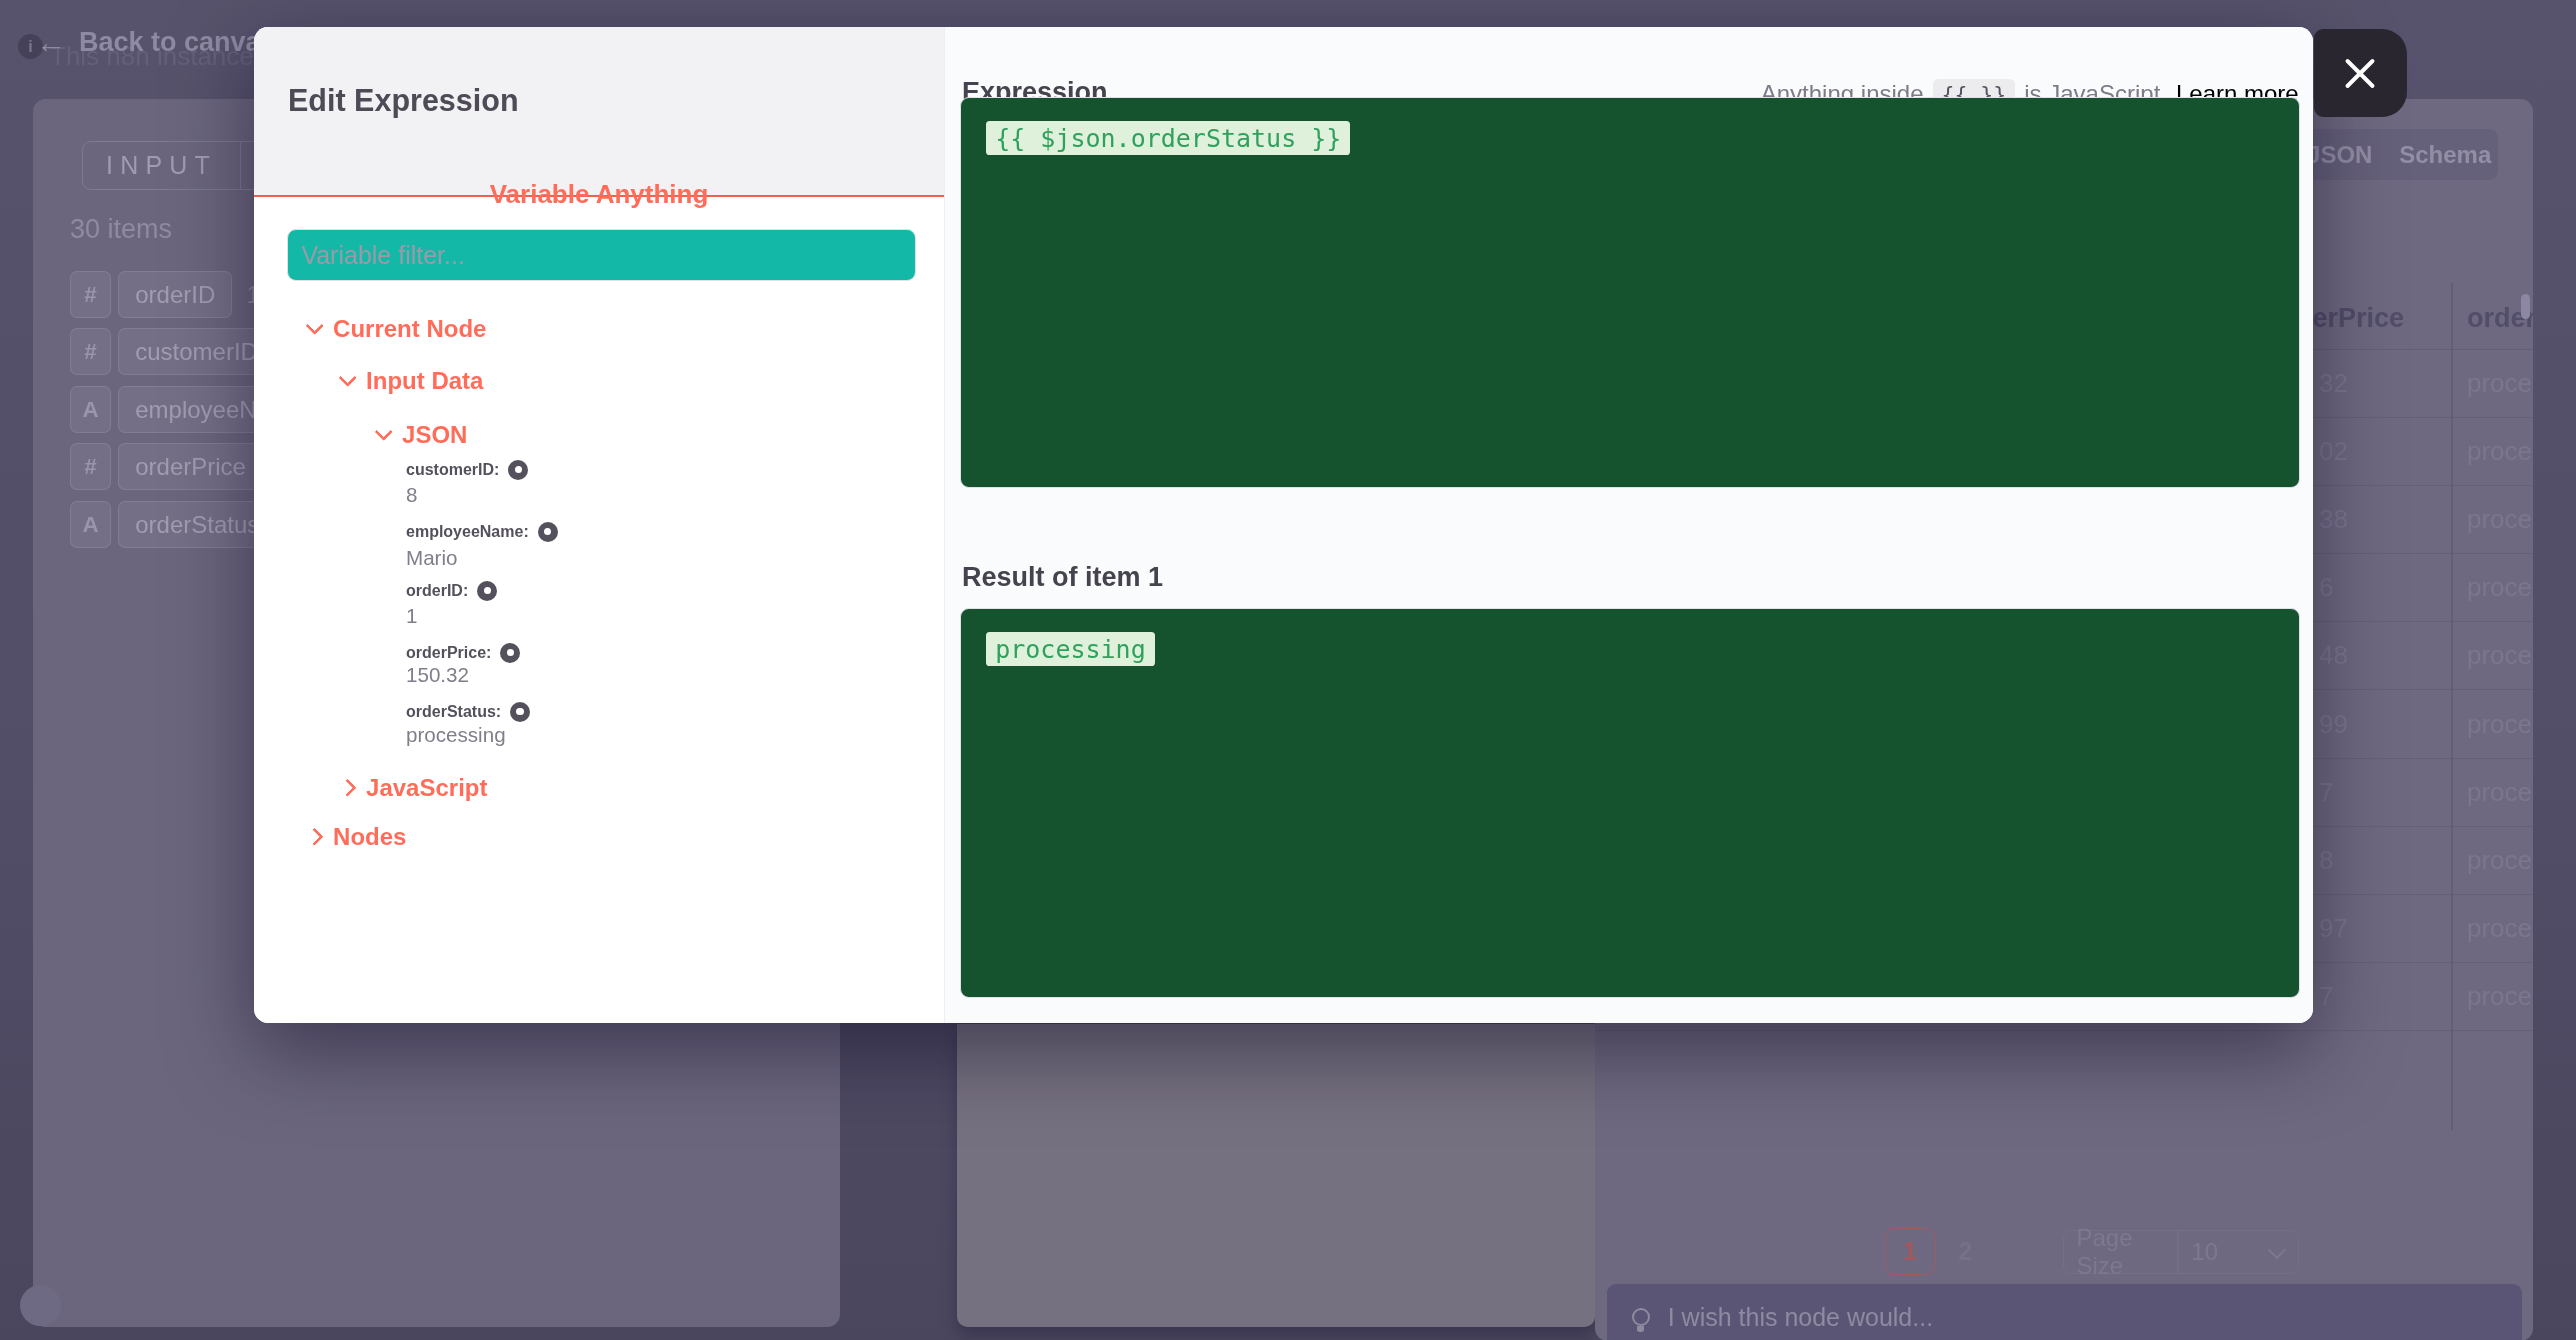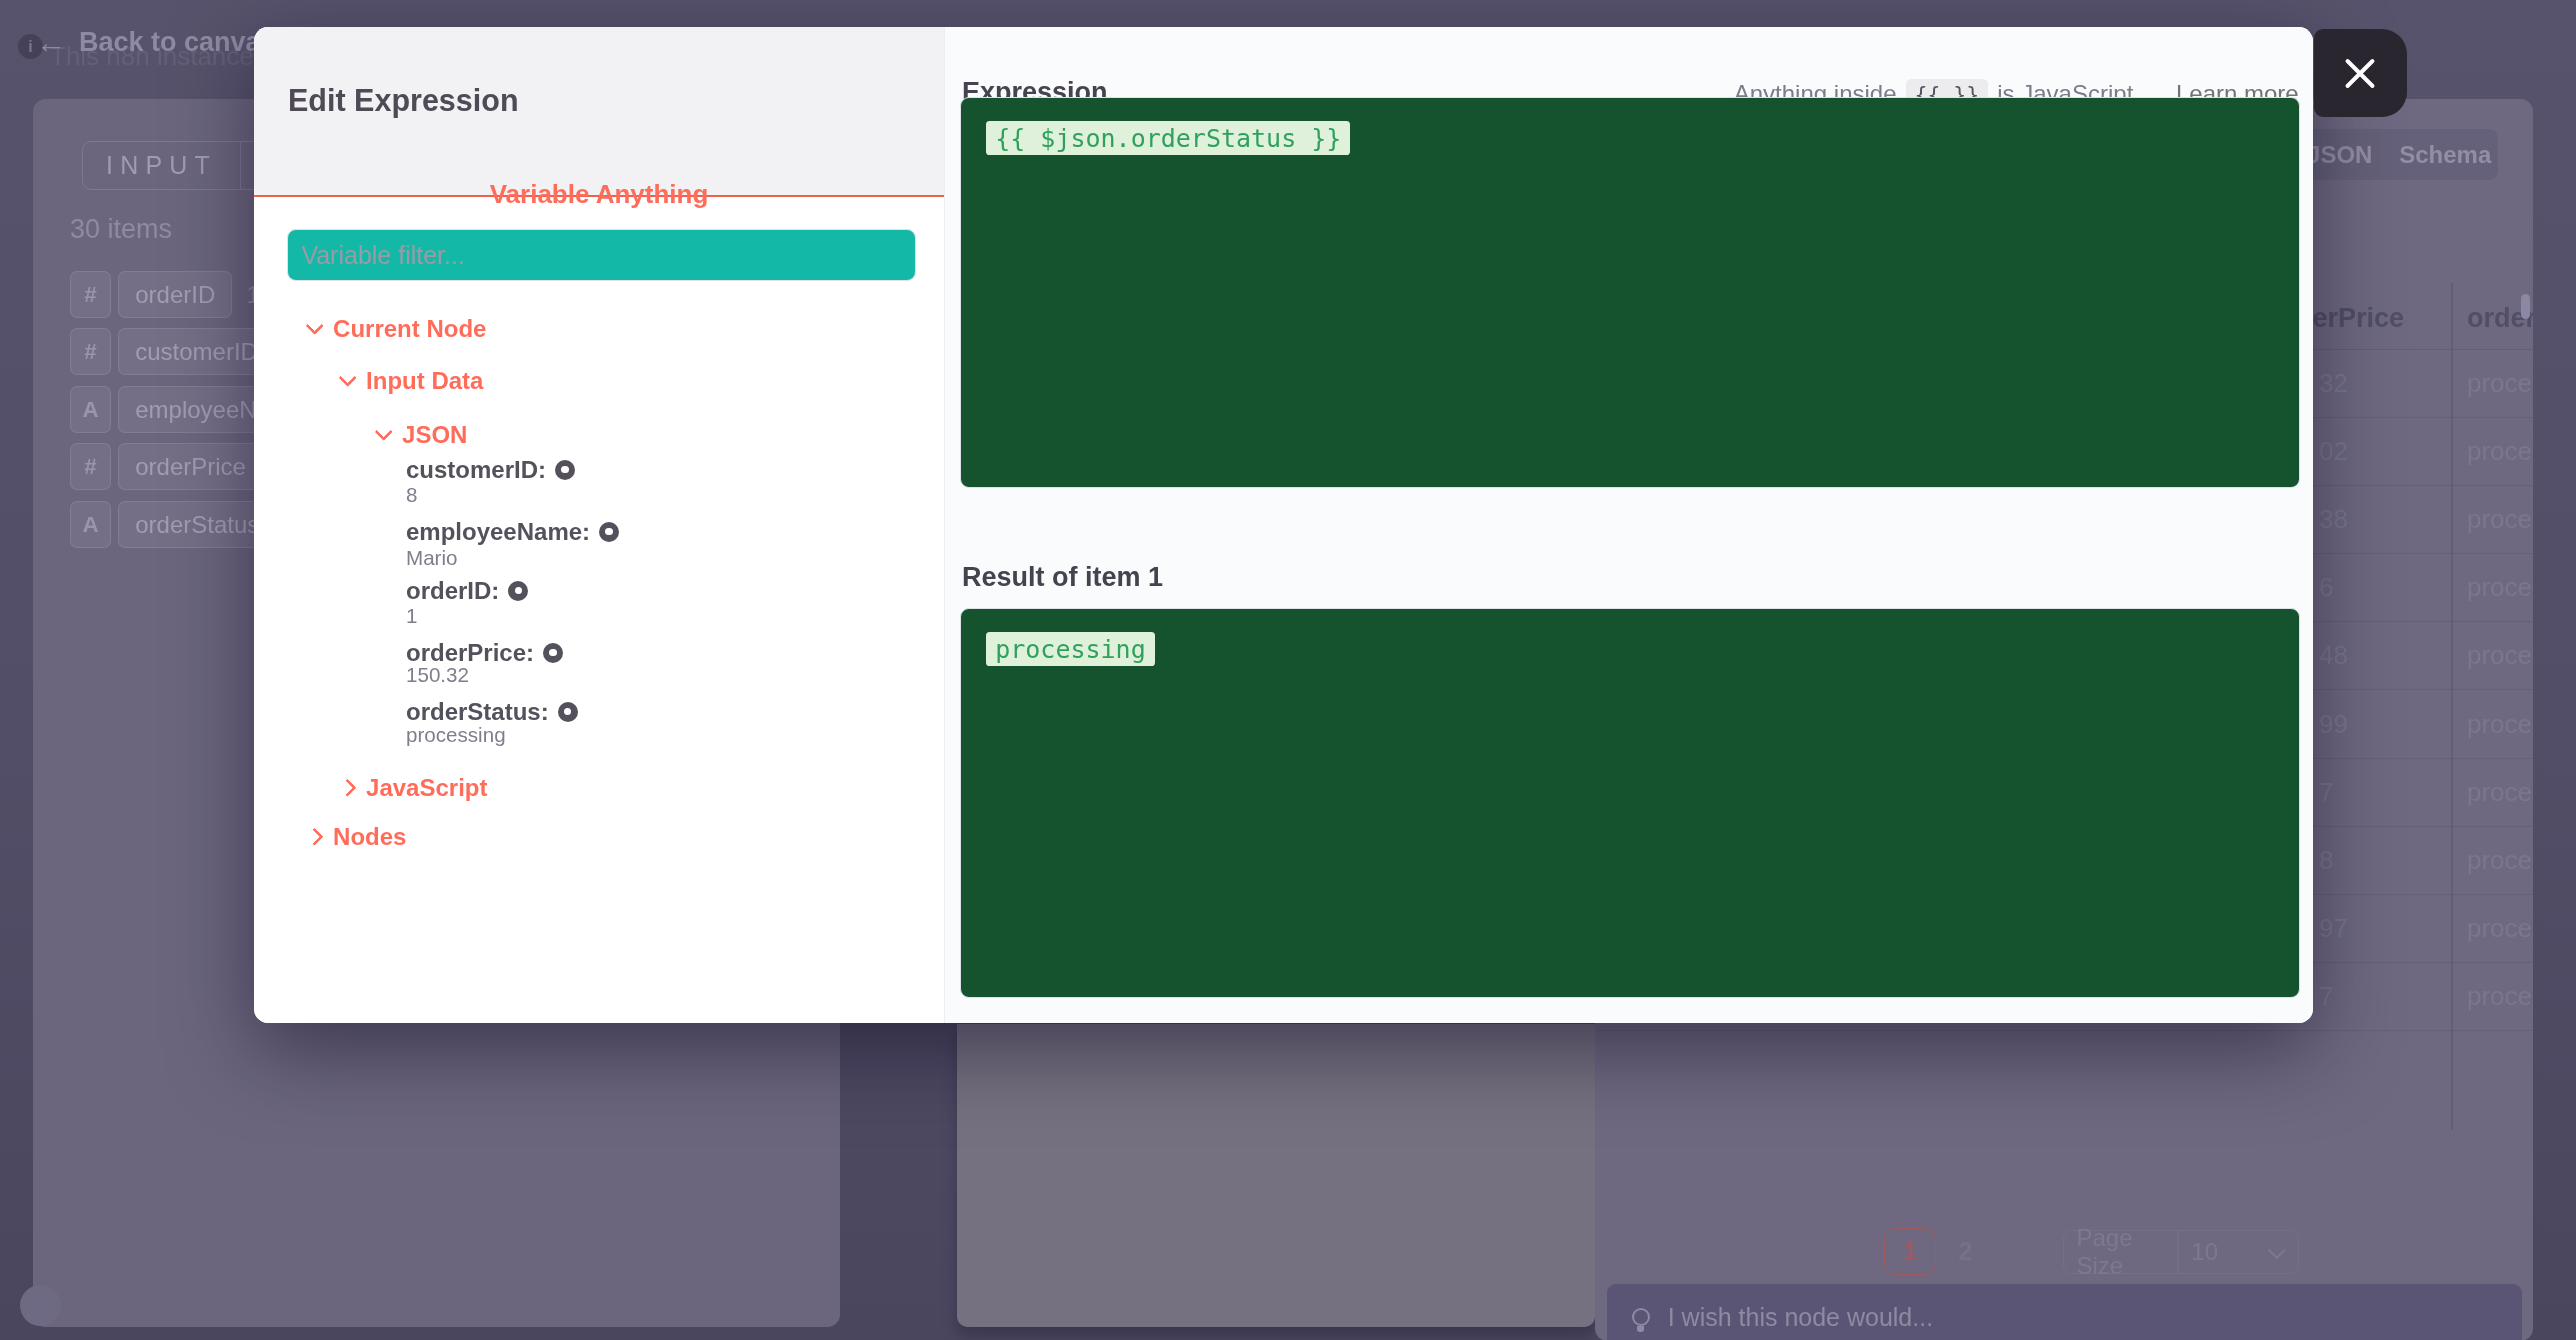--- a/index.html
+++ b/index.html
@@ -97,34 +97,34 @@
     color:#54515C; padding-left:13.4px; outline:none; font-family:inherit; }
   .m-filter::placeholder { color:#9D9AA8; }
 
   .tree-row { position:absolute; display:flex; align-items:center; gap:11.7px;
     font-size:24px; font-weight:600; color:#FF6D5A; height:29px; }
   .chev { width:13.4px; height:13.4px; border-right:3.6px solid #FF6D5A; border-bottom:3.6px solid #FF6D5A;
     border-radius:1.8px; flex:0 0 auto; }
   .chev-down { transform:rotate(45deg) translate(-1.8px,-1.8px); }
   .chev-right { transform:rotate(-45deg); }
   .tree-key { position:absolute; left:152px; display:flex; align-items:center; gap:9px;
-    font-size:24px; font-weight:600; color:#54515C; height:29px; }
+    font-size:16px; font-weight:600; color:#54515C; height:29px; }
   .donut { width:20px; height:20px; border-radius:50%; background:#54515C; position:relative; }
   .donut::after { content:""; position:absolute; left:6.3px; top:6.3px; width:7.2px; height:7.2px;
     border-radius:50%; background:#fff; }
   .tree-val { position:absolute; left:152px; font-size:20.6px; color:#817E8B; }
 
   .m-right { position:absolute; left:690px; top:0; width:1369px; height:996px;
     background:#FAFBFC; border-radius:0 14.3px 14.3px 0; border-left:0.9px solid #EDEEF1; }
   .x-label { position:absolute; left:17px; font-size:27px; font-weight:700; color:#45434E; }
   .hint { position:absolute; right:14.3px; top:52px; display:flex; align-items:center; gap:9px;
     font-size:24px; color:#7E7B89; }
   .hint-chip { font-family:"DejaVu Sans Mono","Liberation Mono",monospace; font-size:21.5px;
     background:#ECECEF; color:#56535F; padding:2.7px 9px; border-radius:5.4px; }
-  .learn-more { color:#737373;margin-left:27px; }
+  .learn-more { color:#000000; }
   .code-box { position:absolute; left:15.2px; width:1340px; border:1.8px solid #DFE2E9;
     border-radius:9px; background:#14532d; }
   .code-chip { position:absolute; left:25px; top:23px;
     font-family:"DejaVu Sans Mono","Liberation Mono",monospace; font-size:25px;
     color:#2FA15C; background:#DFF0DB; padding:2.7px 9px; border-radius:3.6px; white-space:pre; }
 
   .close-btn { left:2314px; top:29px; width:93px; height:88px; background:#29262F;
     border-radius:9px 25px 25px 9px; z-index:11; }
   .close-x { position:absolute; left:50%; top:50%; width:41px; height:41px;
     transform:translate(-50%,-50%); }

